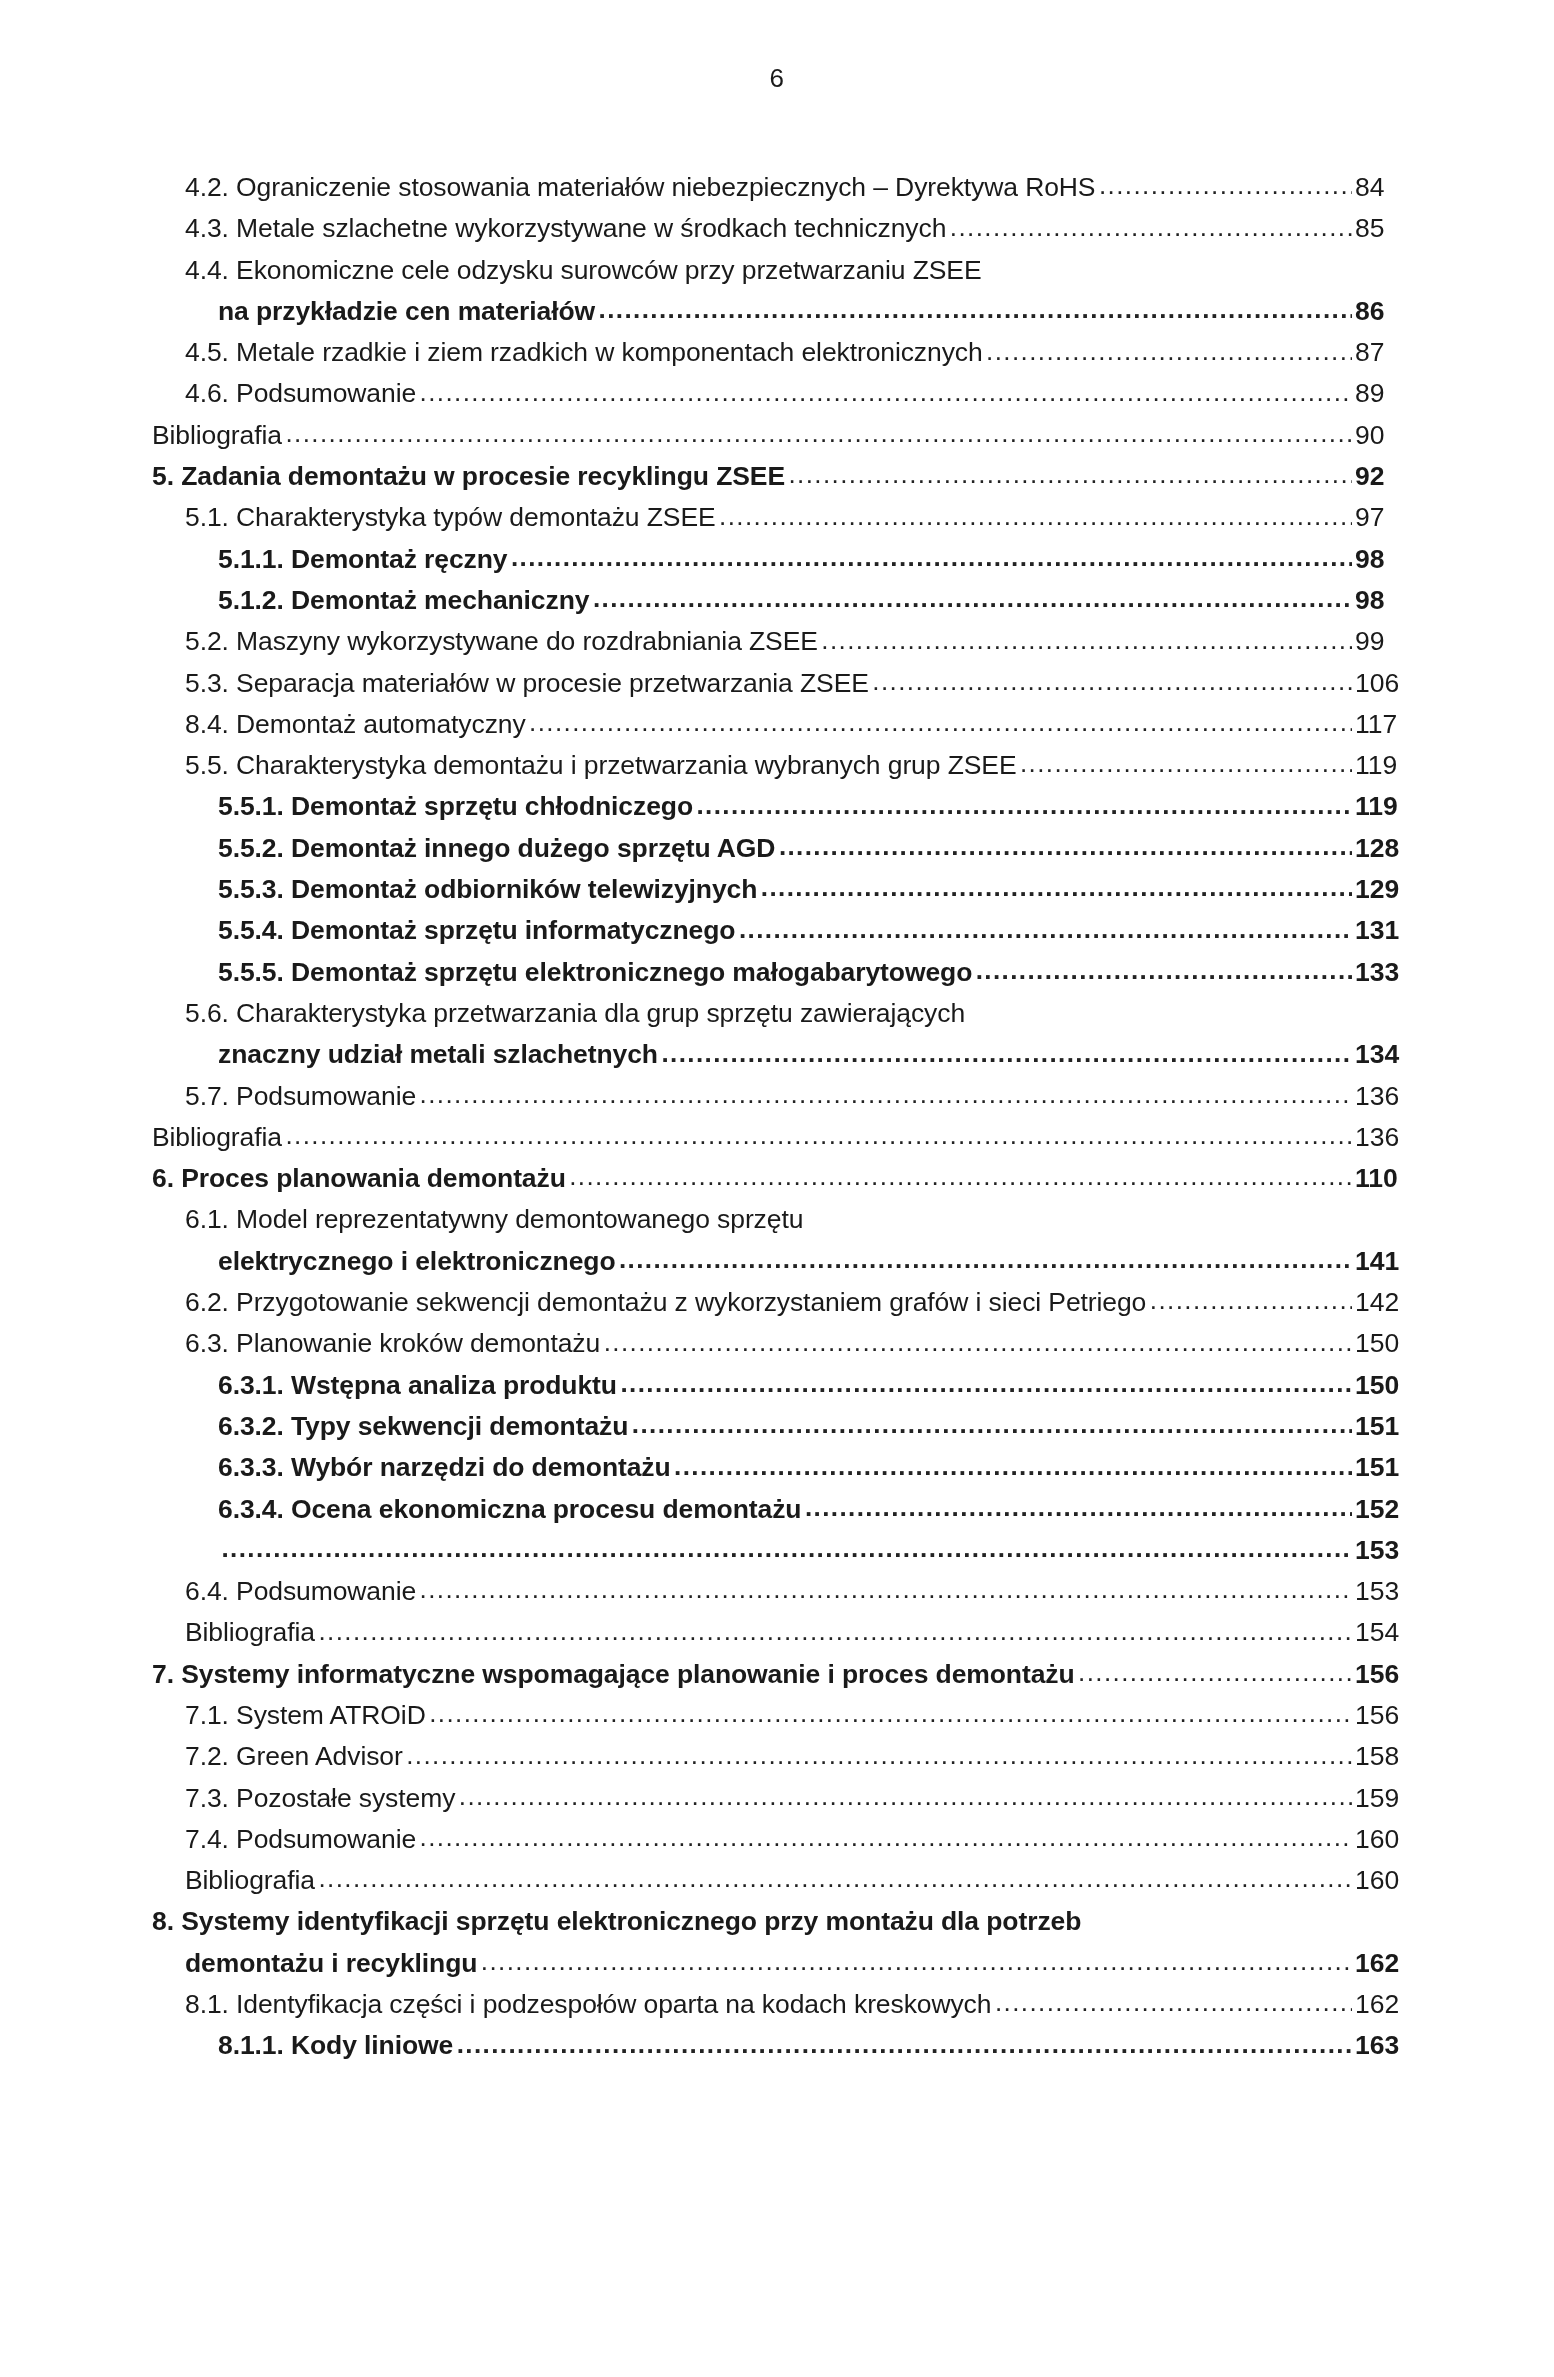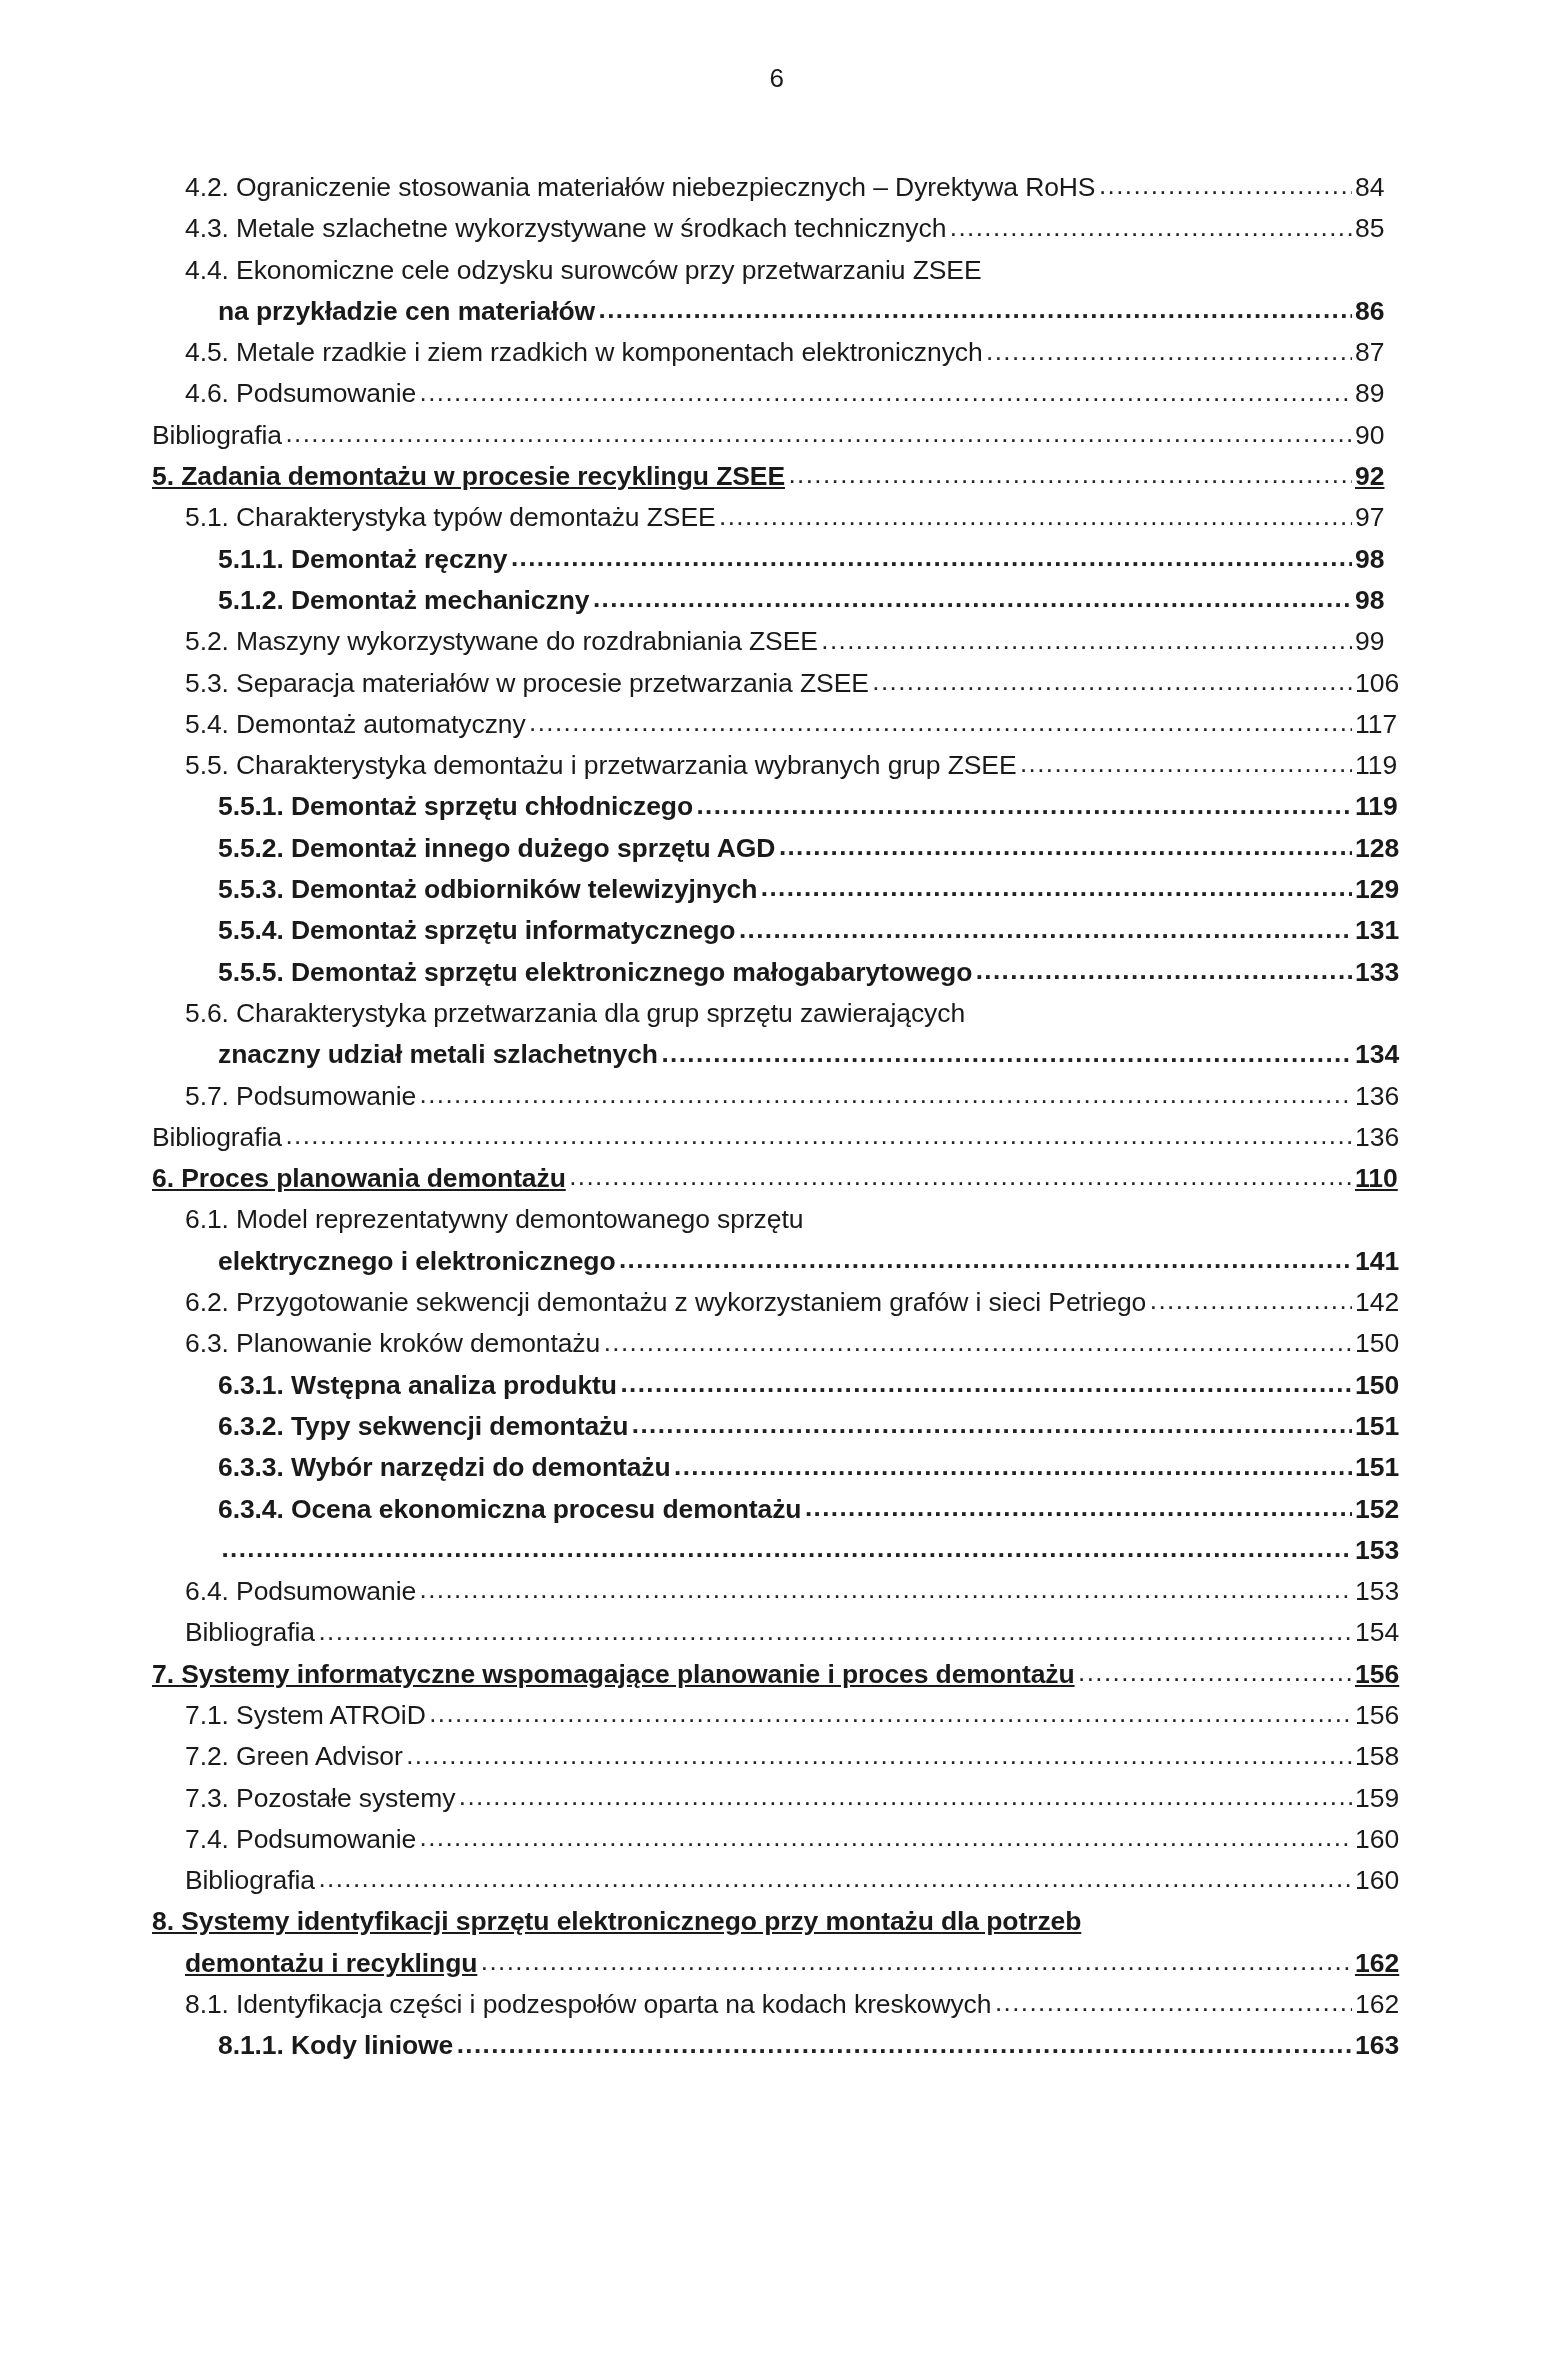--- a/index.html
+++ b/index.html
@@ -53,21 +53,20 @@
     letter-spacing: 1.4px;
     color: #222;
   }
   .toc-entry .pageno {
     flex: 0 0 auto;
     min-width: 47px;
   }
   .toc-entry.bold .label,
   .toc-entry.bold .pageno {
     font-weight: bold;
-    text-decoration: underline;
   }
   
   .ind-0 { padding-left: 0px; }
   .ind-1 { padding-left: 33px; }
   .ind-2 { padding-left: 66px; font-weight: bold; }
 </style>
 </head>
 <body>
 
 <div class="page">
@@ -132,21 +131,21 @@
         <span class="label">5.2. Maszyny wykorzystywane do rozdrabniania ZSEE</span>
         <span class="leader">........................................................................................................................................................................................................</span>
         <span class="pageno">99</span>
       </div>
       <div class="toc-entry ind-1">
         <span class="label">5.3. Separacja materiałów w procesie przetwarzania ZSEE</span>
         <span class="leader">........................................................................................................................................................................................................</span>
         <span class="pageno">106</span>
       </div>
       <div class="toc-entry ind-1">
-        <span class="label">5.4. Demontaż automatyczny</span>
+        <span class="label">8.4. Demontaż automatyczny</span>
         <span class="leader">........................................................................................................................................................................................................</span>
         <span class="pageno">117</span>
       </div>
       <div class="toc-entry ind-1">
         <span class="label">5.5. Charakterystyka demontażu i przetwarzania wybranych grup ZSEE</span>
         <span class="leader">........................................................................................................................................................................................................</span>
         <span class="pageno">119</span>
       </div>
       <div class="toc-entry ind-2">
         <span class="label">5.5.1. Demontaż sprzętu chłodniczego</span>

